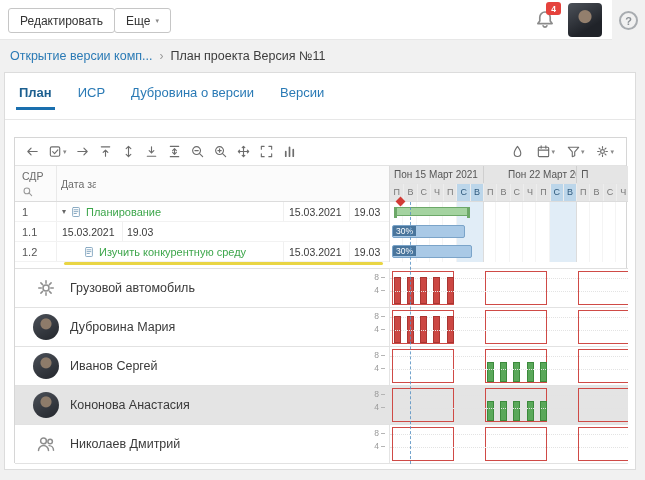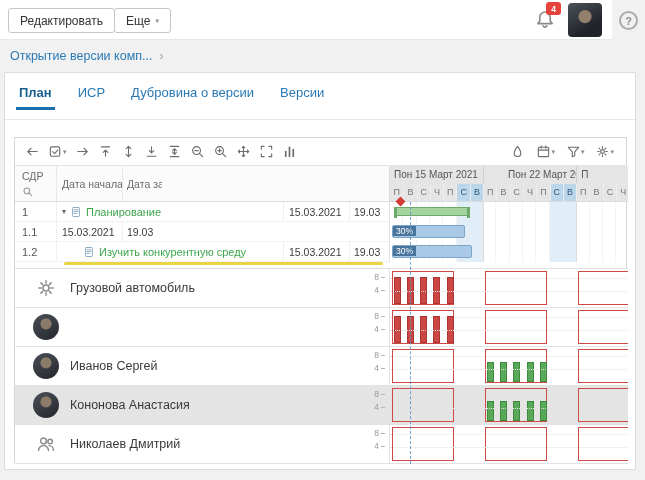--- a/index.html
+++ b/index.html
@@ -133,20 +133,21 @@
     </svg>
   </span>
   <span class="badge">4</span>
   <span class="tav"></span>
 </div>
 <div class="help">?</div>
 
 <div class="crumbs">
   <span class="crumb-link">Открытие версии комп...</span>
   <span class="crumb-sep">›</span>
+  <span class="crumb-cur">План проекта Версия №11</span>
 </div>
 
 <div class="card">
 
   <div class="tabs">
     <div class="tab active">План</div>
     <div class="tab">ИСР</div>
     <div class="tab">Дубровина о версии</div>
     <div class="tab">Версии</div>
   </div>
@@ -284,23 +285,20 @@
 
     <div class="thead">
       <div class="th th-wbs">
         <span>СДР</span>
         <span class="svgwrap">
           <svg viewBox="0 0 16 16" width="12" height="12" fill="none" stroke="#9a9a9a" stroke-width="1.4" stroke-linecap="round">
             <circle cx="6.5" cy="6.5" r="3.8"></circle>
               <path d="M9.3 9.3l3.6 3.6"></path>
           </svg>
         </span>
-      </div>
-      <div class="th th-start">
-        <span>Дата начала</span>
       </div>
       <div class="th th-end">
         <span>Дата заве</span>
       </div>
     </div>
 
     <div class="ghead">
       <div class="weeks-row">
           <div class="wk" style="width: 93.1px;">Пон 15 Март 2021</div>
           <div class="wk" style="width: 93.1px; padding-left: 24px;">Пон 22 Март 2021</div>
@@ -407,20 +405,21 @@
             <div class="hbar red" style="left: 3.5px; height: 27.2px;"></div>
             <div class="hbar red" style="left: 16.8px; height: 27.2px;"></div>
             <div class="hbar red" style="left: 30.1px; height: 27.2px;"></div>
             <div class="hbar red" style="left: 43.4px; height: 27.2px;"></div>
             <div class="hbar red" style="left: 56.7px; height: 27.2px;"></div>
           </div>
         </div>
         <div class="rrow">
           <div class="rleft">
             <span class="ricon avatar"></span>
+            <span class="rname">Дубровина Мария</span>
             <div class="raxis">
               <span class="t8">8</span>
               <span class="t4">4</span>
             </div>
           </div>
           <div class="rchart">
             <div class="blk" style="left: 2px; width: 61.5px;"></div>
             <div class="blk" style="left: 95.1px; width: 61.5px;"></div>
             <div class="blk" style="left: 188.2px; width: 61.5px;"></div>
             <div class="hbar red" style="left: 3.5px; height: 27.2px;"></div>

